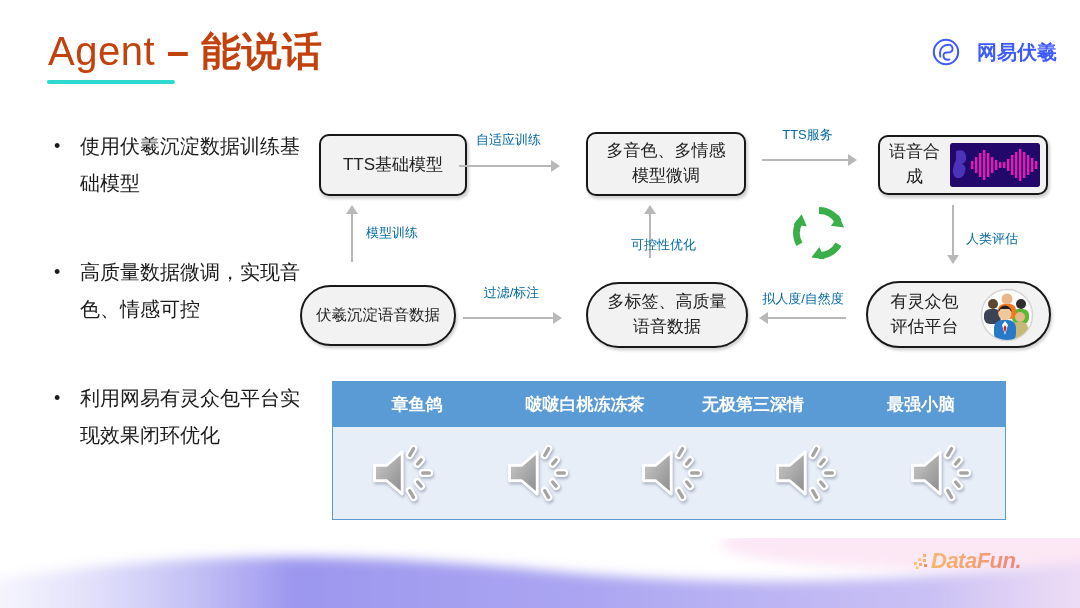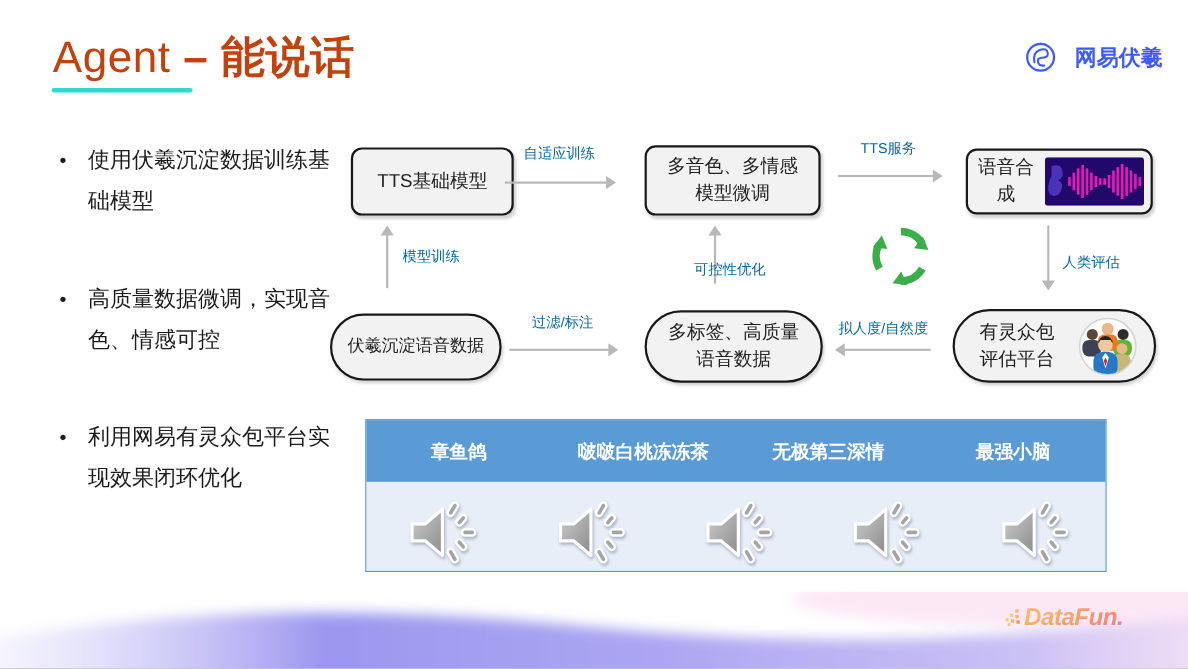--- a/index.html
+++ b/index.html
@@ -53,21 +53,21 @@
   #l-adaptive { left:459px; top:131px; width:99px; }
   #l-tts      { left:760px; top:126px; width:95px; }
   #l-filter   { left:463px; top:284px; width:97px; }
   #l-natural  { left:750px; top:290px; width:106px; }
   #l-model    { left:366px; top:224px; }
   #l-control  { left:631px; top:226px;margin-top:10px; }
   #l-human    { left:966px; top:230px; }
   .recycle { position:absolute; left:789px; top:202px; }
   
   .panel { position:absolute; left:332px; top:381px; width:674px; height:139px; border:1.5px solid #5b9bd5; background:#e8eef8; }
-  .panel-header { height:56px; background:#5b9bd5; display:flex; }
+  .panel-header { height:45px; background:#5b9bd5; display:flex; }
   .panel-header .hcell { flex:1; display:flex; align-items:center; justify-content:center; color:#fff; font-weight:700; font-size:17px; }
   .panel-body { display:flex; height:91px; }
   .panel-body .cell { flex:1; display:flex; align-items:center; justify-content:center; cursor:pointer; }
   .spk-svg { filter:drop-shadow(1.5px 2px 1.5px rgba(90,100,125,.45)); }
   
   .datafun { position:absolute; left:914px; top:548px; display:flex; align-items:center; gap:2px; }
   .datafun .brand {
     font-size:22px; font-weight:800; font-style:italic; letter-spacing:-.5px;
     background:linear-gradient(90deg,#f7b02b 0%,#f68c28 55%,#f1562c 100%);
     -webkit-background-clip:text; background-clip:text; color:transparent;

